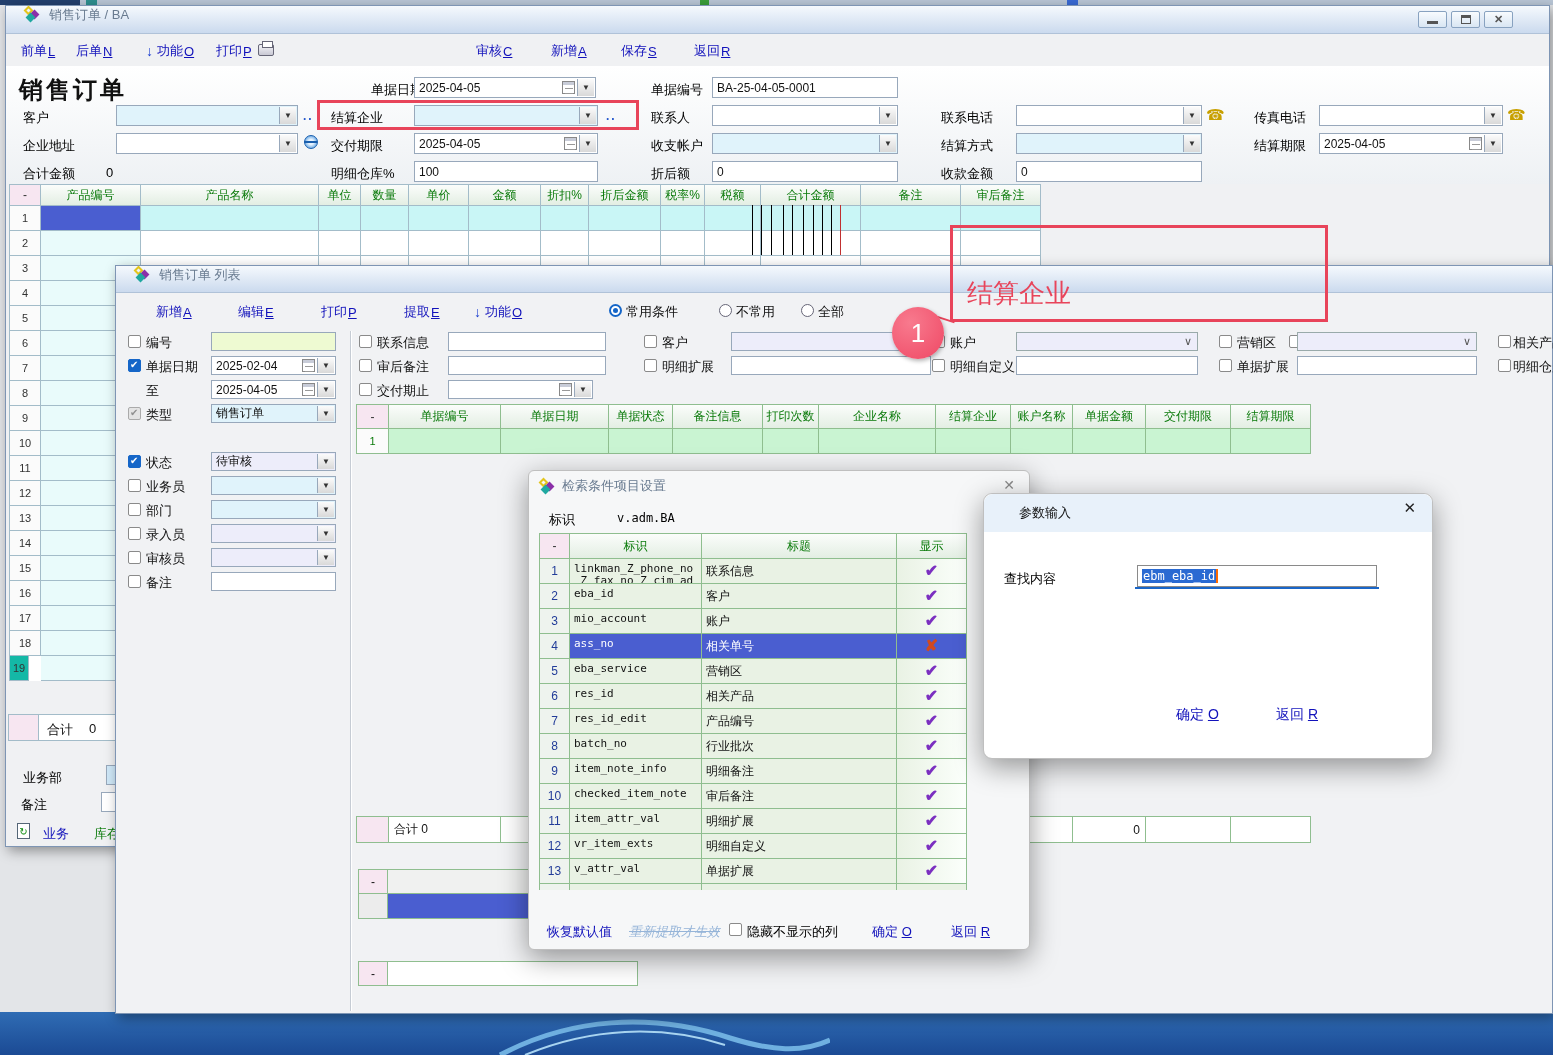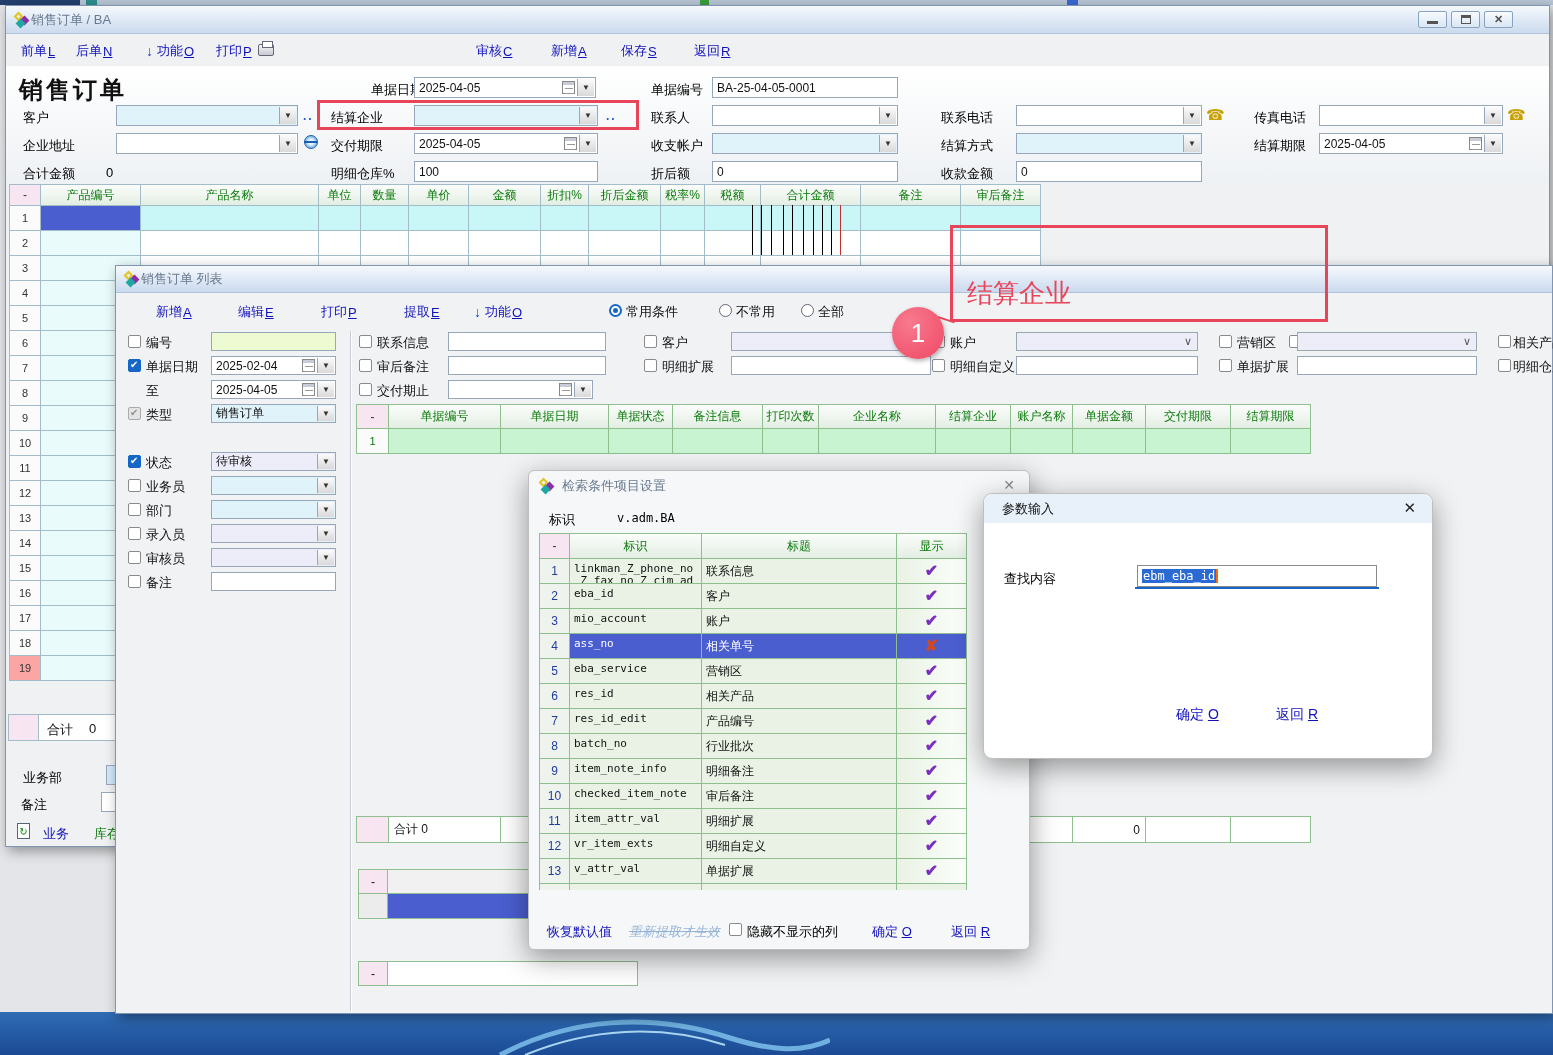--- a/index.html
+++ b/index.html
@@ -1,20 +1,20 @@
 <!DOCTYPE html>
 <html><head>
 <meta charset="utf-8">
 <style>
 *{margin:0;padding:0;box-sizing:border-box}
 body{font-family:"Liberation Sans",sans-serif;font-size:12px;color:#111;background:#c8ccd2}
 #screen{position:relative;width:1553px;height:1055px;overflow:hidden;background:#e3e5e8}
 .abs{position:absolute}
 .win{position:absolute;border:1px solid #7e95b4;background:#f0f1f3;box-shadow:3px 4px 12px rgba(0,0,0,.38)}
-.titlebar{position:absolute;left:0;top:0;right:0;height:27px;background:linear-gradient(#f5f9fd,#cbdaee);border-bottom:1px solid #b0c2d8;display:flex;align-items:center;padding-left:8px;color:#697b90;font-size:13px;gap:1px}
+.titlebar{position:absolute;left:0;top:0;right:0;height:27px;background:linear-gradient(#f5f9fd,#cbdaee);border-bottom:1px solid #b0c2d8;display:flex;align-items:flex-start;padding-left:18px;color:#697b90;font-size:13px;gap:9px}
 .app-icon{width:16px;height:16px;position:relative;flex:0 0 16px}
 .app-icon i{position:absolute;width:7px;height:7px;transform:rotate(45deg)}
 .app-icon .d1{border:2px solid #e3c51d;left:1px;top:1px;background:transparent}
 .app-icon .d2{background:#8b2fa8;right:2px;top:5px}
 .app-icon .d3{background:#1fa8a0;left:3px;top:8px}
 .winbtn{position:absolute;width:29px;height:17px;background:linear-gradient(#f8fbfe,#d9e6f3);border:1px solid #88a2c0;border-radius:2px;display:flex;align-items:center;justify-content:center}
 .winbtn .min{width:11px;height:3px;background:#555;margin-top:6px}
 .winbtn .max{width:10px;height:9px;border:1px solid #555;border-top:3px solid #555}
 .winbtn .cls{color:#555;font-size:11px;font-weight:bold;line-height:1}
 .tlink{position:absolute;color:#1212bb;font-size:13px;white-space:nowrap;cursor:pointer;display:flex;align-items:center}
@@ -472,21 +472,21 @@
         <span class="grid-cell" style="position: absolute; left: 352px; top: 447px; width: 48px; height: 25px; background: rgb(255, 255, 255);"></span>
         <span class="grid-cell" style="position: absolute; left: 400px; top: 447px; width: 60px; height: 25px; background: rgb(255, 255, 255);"></span>
         <span class="grid-cell" style="position: absolute; left: 460px; top: 447px; width: 72px; height: 25px; background: rgb(255, 255, 255);"></span>
         <span class="grid-cell" style="position: absolute; left: 532px; top: 447px; width: 48px; height: 25px; background: rgb(255, 255, 255);"></span>
         <span class="grid-cell" style="position: absolute; left: 580px; top: 447px; width: 72px; height: 25px; background: rgb(255, 255, 255);"></span>
         <span class="grid-cell" style="position: absolute; left: 652px; top: 447px; width: 44px; height: 25px; background: rgb(255, 255, 255);"></span>
         <span class="grid-cell" style="position: absolute; left: 696px; top: 447px; width: 56px; height: 25px; background: rgb(255, 255, 255);"></span>
         <span class="grid-cell" style="position: absolute; left: 752px; top: 447px; width: 100px; height: 25px; background: rgb(255, 255, 255);"></span>
         <span class="grid-cell" style="position: absolute; left: 852px; top: 447px; width: 100px; height: 25px; background: rgb(255, 255, 255);"></span>
         <span class="grid-cell" style="position: absolute; left: 952px; top: 447px; width: 80px; height: 25px; background: rgb(255, 255, 255);"></span>
-        <span class="grid-cell" style="position: absolute; left: 0px; top: 472px; width: 32px; height: 25px; background: #fca5a5; border-left: 1px solid rgb(163, 188, 201); color: rgb(51, 51, 51); font-size: 11px;">19</span>
+        <span class="grid-cell" style="position: absolute; left: 0px; top: 472px; width: 20px; height: 25px; background: #14b8a6; border-left: 1px solid rgb(163, 188, 201); color: rgb(51, 51, 51); font-size: 11px;">19</span>
         <span class="grid-cell" style="position: absolute; left: 32px; top: 472px; width: 100px; height: 25px; background: rgb(233, 251, 251);"></span>
         <span class="grid-cell" style="position: absolute; left: 132px; top: 472px; width: 178px; height: 25px; background: rgb(255, 255, 255);"></span>
         <span class="grid-cell" style="position: absolute; left: 310px; top: 472px; width: 42px; height: 25px; background: rgb(255, 255, 255);"></span>
         <span class="grid-cell" style="position: absolute; left: 352px; top: 472px; width: 48px; height: 25px; background: rgb(255, 255, 255);"></span>
         <span class="grid-cell" style="position: absolute; left: 400px; top: 472px; width: 60px; height: 25px; background: rgb(255, 255, 255);"></span>
         <span class="grid-cell" style="position: absolute; left: 460px; top: 472px; width: 72px; height: 25px; background: rgb(255, 255, 255);"></span>
         <span class="grid-cell" style="position: absolute; left: 532px; top: 472px; width: 48px; height: 25px; background: rgb(255, 255, 255);"></span>
         <span class="grid-cell" style="position: absolute; left: 580px; top: 472px; width: 72px; height: 25px; background: rgb(255, 255, 255);"></span>
         <span class="grid-cell" style="position: absolute; left: 652px; top: 472px; width: 44px; height: 25px; background: rgb(255, 255, 255);"></span>
         <span class="grid-cell" style="position: absolute; left: 696px; top: 472px; width: 56px; height: 25px; background: rgb(255, 255, 255);"></span>
@@ -806,21 +806,21 @@
       </div>
     <span class="blulink" style="left:18px;top:452px">恢复默认值</span>
     <span class="blulink" style="left:100px;top:452px;font-style:italic;color:#95b4d8;text-decoration:line-through">重新提取才生效</span>
     <span class="cb" style="left:200px;top:452px"></span>
     <span class="lbl" style="left:218px;top:452px;font-size:13px">隐藏不显示的列</span>
     <span class="blulink" style="left:343px;top:452px"><span>确定</span> <u>O</u></span>
     <span class="blulink" style="left:422px;top:452px"><span>返回</span> <u>R</u></span>
   </div>
 
   <div class="dialog" id="param-dialog" style="left:983px;top:493px;width:450px;height:266px;z-index:7;background:#fff;border-radius:9px">
-    <div class="abs" style="left:0;top:0;width:100%;height:29px;background:#e8f1fa;border-radius:9px 9px 0 0;display:flex;align-items:center;padding-left:18px;font-size:13px;color:#111">
+    <div class="abs" style="left:0;top:0;width:100%;height:38px;background:#e8f1fa;border-radius:9px 9px 0 0;display:flex;align-items:center;padding-left:35px;font-size:13px;color:#111">
       <span>参数输入</span>
       <span style="position:absolute;right:16px;top:5px;color:#222;font-size:15px">✕</span>
     </div>
     <span class="lbl" style="left:20px;top:76px">查找内容</span>
     <span class="box" style="left:153px;top:71px;width:240px;height:22px;border:1px solid #8a8a8a">
       <span class="mono" style="background:#2a6ad2;color:#fff;padding:0 1px;font-size:12px">ebm_eba_id</span>
       <span style="display:inline-block;width:2px;height:14px;background:#ff6a00"></span>
     </span>
     <div class="abs" style="left:151px;top:93px;width:244px;height:2px;background:#1a66c8"></div>
     <span class="blulink" style="left:192px;top:212px;font-size:14px"><span>确定</span> <u>O</u></span>

